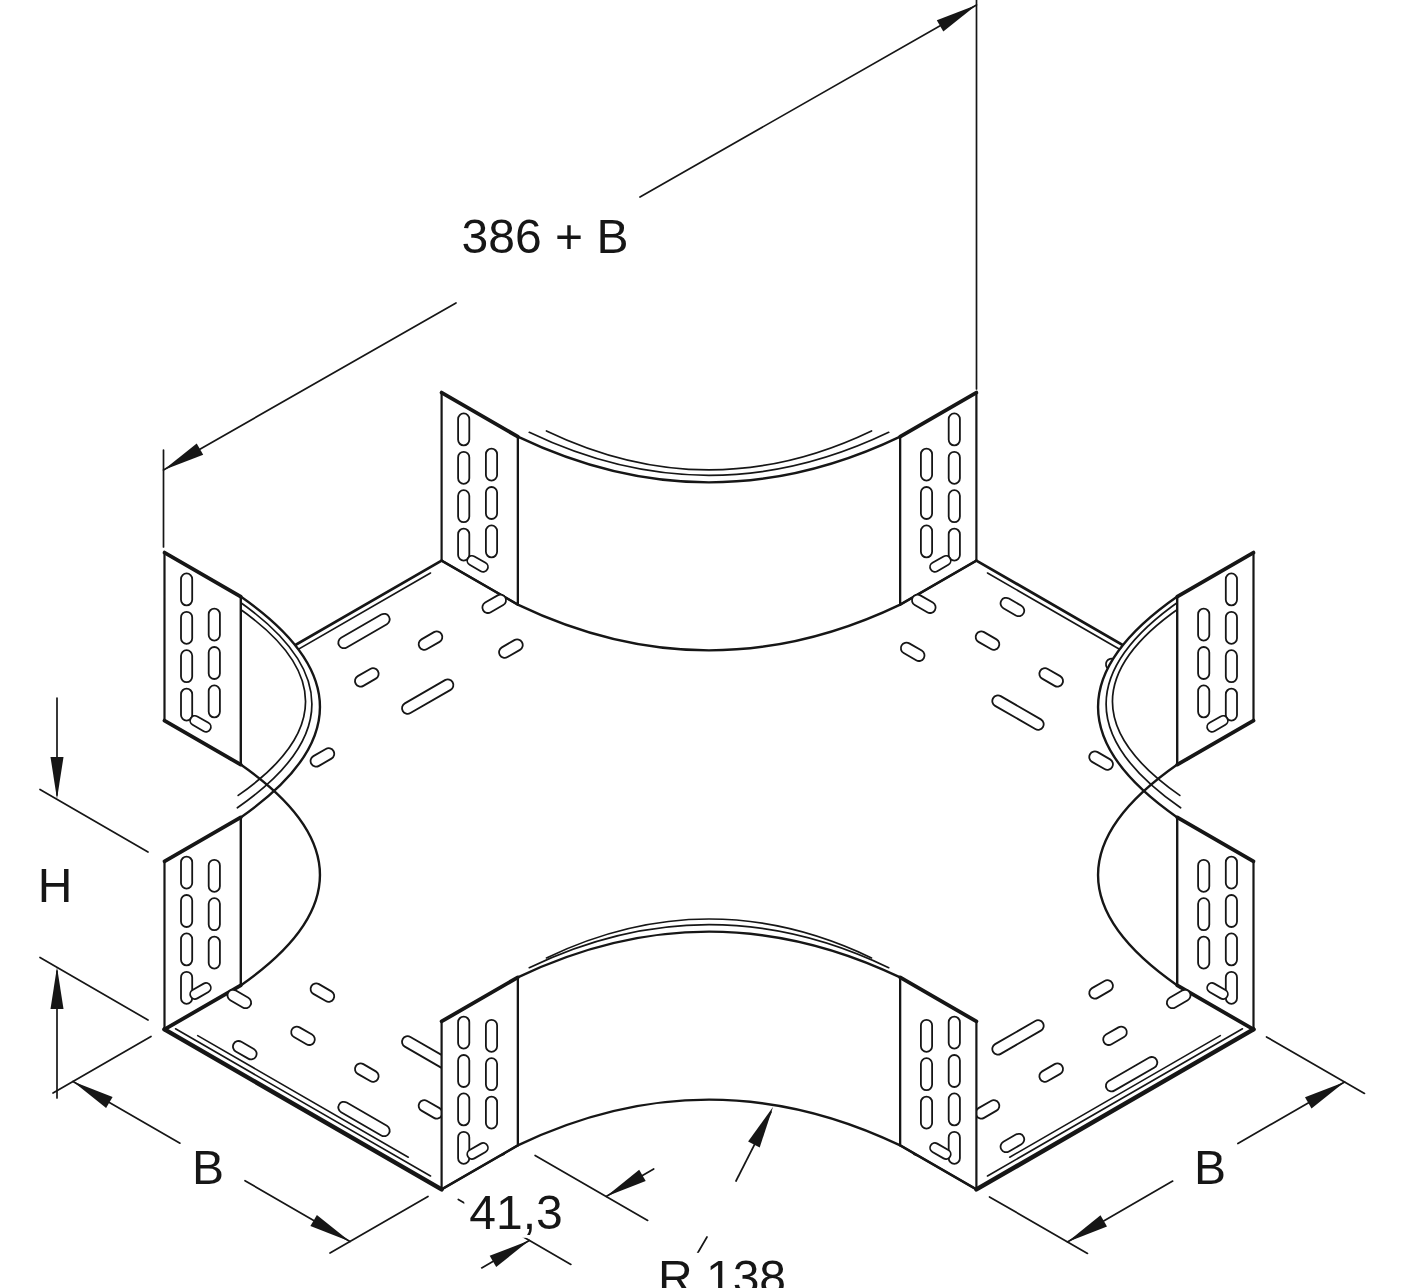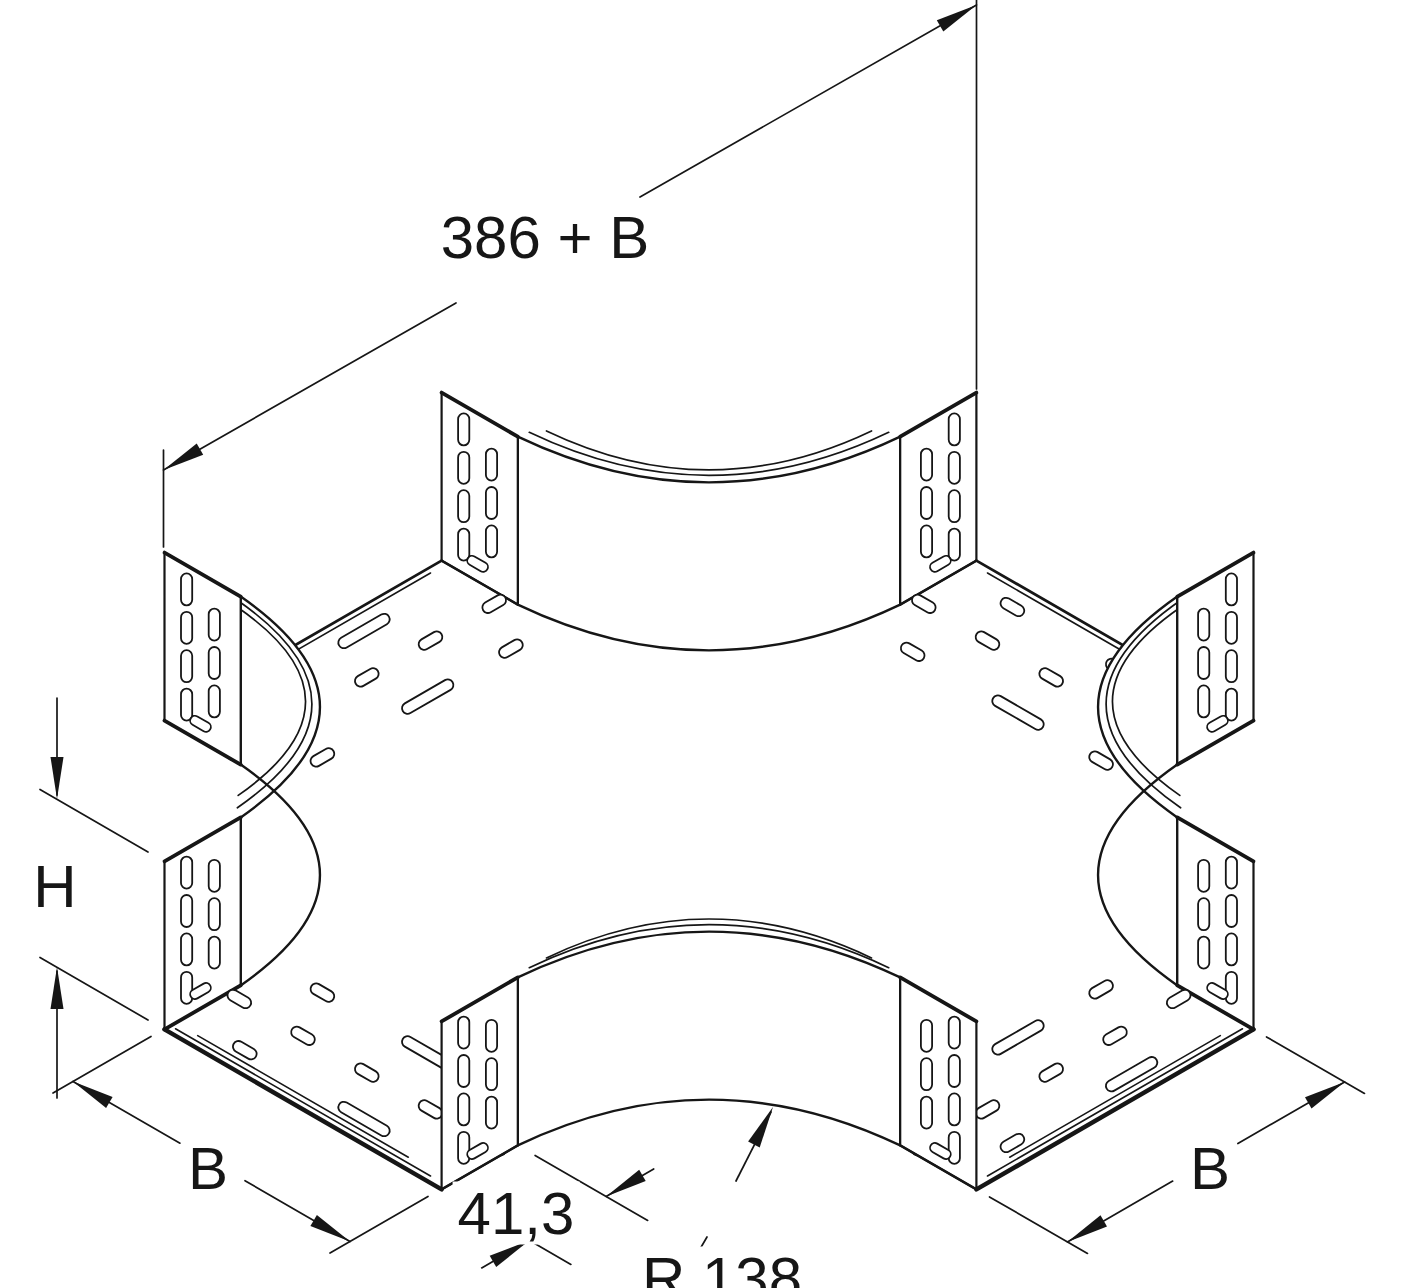--- a/index.html
+++ b/index.html
@@ -1,19 +1,19 @@
 <!DOCTYPE html>
 <html><head>
 <meta charset="utf-8">
 <style>
   html,body{margin:0;padding:0;background:#fff;}
   #stage{position:relative;width:1417px;height:1288px;background:#fff;overflow:hidden;
          font-family:"Liberation Sans", sans-serif;}
   #drawing{position:absolute;left:0;top:0;width:1417px;height:1288px;}
-  .lbl{position:absolute;transform:translate(-50%,-50%);font-size:60px;color:#161616;
+  .lbl{position:absolute;transform:translate(-50%,-50%);font-size:48px;color:#161616;
        background:#fff;padding:0 5px;white-space:nowrap;line-height:1.05;}
 </style>
 </head>
 <body>
 
 <div id="stage">
   <svg id="drawing" viewBox="0 0 1417 1288" xmlns="http://www.w3.org/2000/svg">
       <g stroke="#161616" fill="none" stroke-linecap="round" stroke-linejoin="round">
         <path d="M 517.8 436.6 Q 709 528.1 900.2 436.6 L 900.2 604.6 Q 709 696.1 517.8 604.6 Z" fill="#fff" stroke-width="2.4"></path>
         <path d="M 529.3 432.3 Q 709 518.4 888.7 432.3 " fill="none" stroke-width="1.7"></path>

